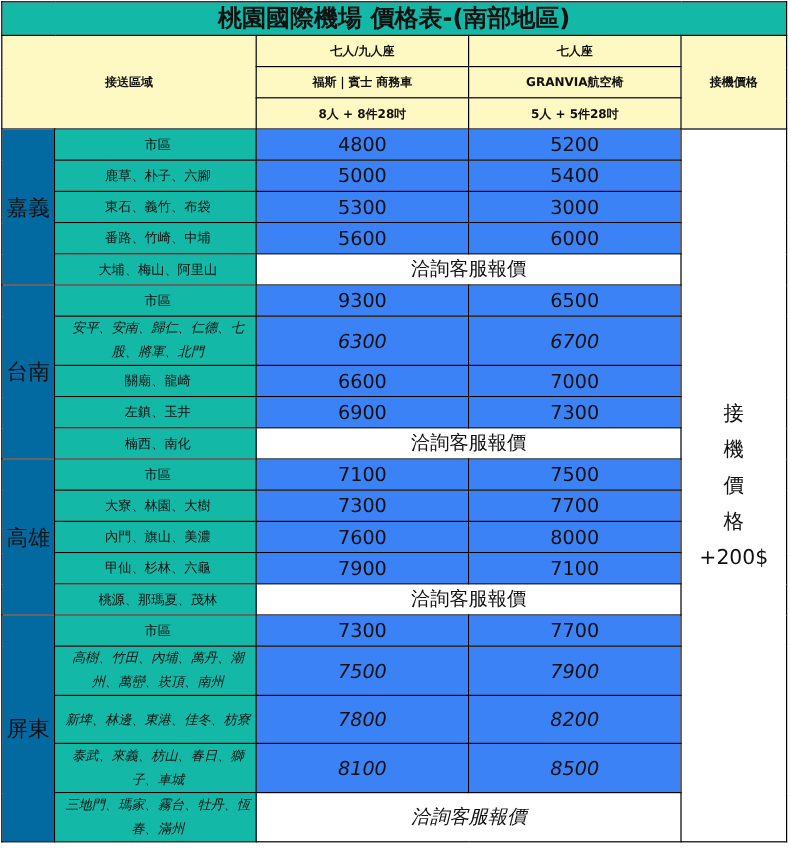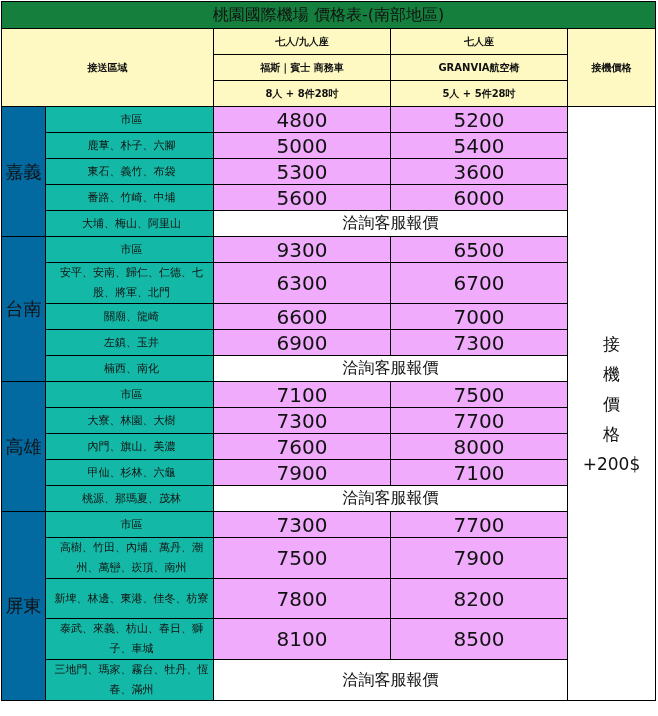--- a/index.html
+++ b/index.html
@@ -2,30 +2,30 @@
 <html><head>
 <meta charset="utf-8">
 <style>
   html, body { margin: 0; padding: 0; background: #ffffff; }
   body { width: 658px; height: 716px; position: relative; overflow: hidden;
          font-family: "DejaVu Sans", "Liberation Sans", sans-serif; color: #111; }
   table { position: absolute; left: 1px; top: 1px; border-collapse: collapse;
           table-layout: fixed; width: 654px; }
   td { border: 1.5px solid #000; padding: 0; text-align: center; vertical-align: middle;
        overflow: hidden; }
-  .title { background: #15803d; font-weight: normal; font-size: 16px; height: 26px; }
+  .title { background: #14b8a6; font-weight: bold; font-size: 20px; height: 26px; }
   .hdr { background: #fef9c3; font-size: 10px; font-weight: bold; }
   .hdr-row { height: 26px; }
   .region { background: #0369a1; font-size: 18px; }
   .sub { background: #14b8a6; font-size: 11px; text-align: center; padding-left: 4px;
          line-height: 20px; }
-  .price { background: #f0abfc; font-size: 20px; margin-top: 24px; }
+  .price { background: #3b82f6; font-size: 16px; margin-top: 24px; }
   .inquire { background: #fff; font-size: 16px; }
   .r1 { height: 26px; }
-  .r2 { height: 40px; }
+  .r2 { height: 40px; font-style: italic; }
   .pickup { background: #fff; font-size: 17px; line-height: 30px; }
 </style>
 </head>
 <body>
 
 <table>
   <colgroup>
     <col style="width:44px">
       <col style="width:168px">
       <col style="width:177px">
@@ -65,21 +65,21 @@
     </td>
   </tr>
   <tr class="r1">
     <td class="sub">鹿草、朴子、六腳</td>
     <td class="price">5000</td>
     <td class="price">5400</td>
   </tr>
   <tr class="r1">
     <td class="sub">東石、義竹、布袋</td>
     <td class="price">5300</td>
-    <td class="price">3600</td>
+    <td class="price">3000</td>
   </tr>
   <tr class="r1">
     <td class="sub">番路、竹崎、中埔</td>
     <td class="price">5600</td>
     <td class="price">6000</td>
   </tr>
   <tr class="r1">
     <td class="sub">大埔、梅山、阿里山</td>
     <td class="inquire" colspan="2">洽詢客服報價</td>
   </tr>

